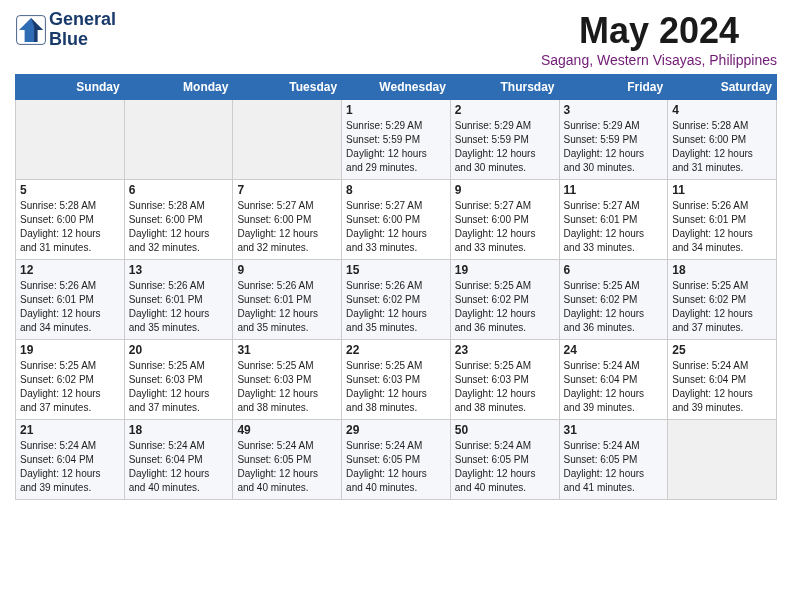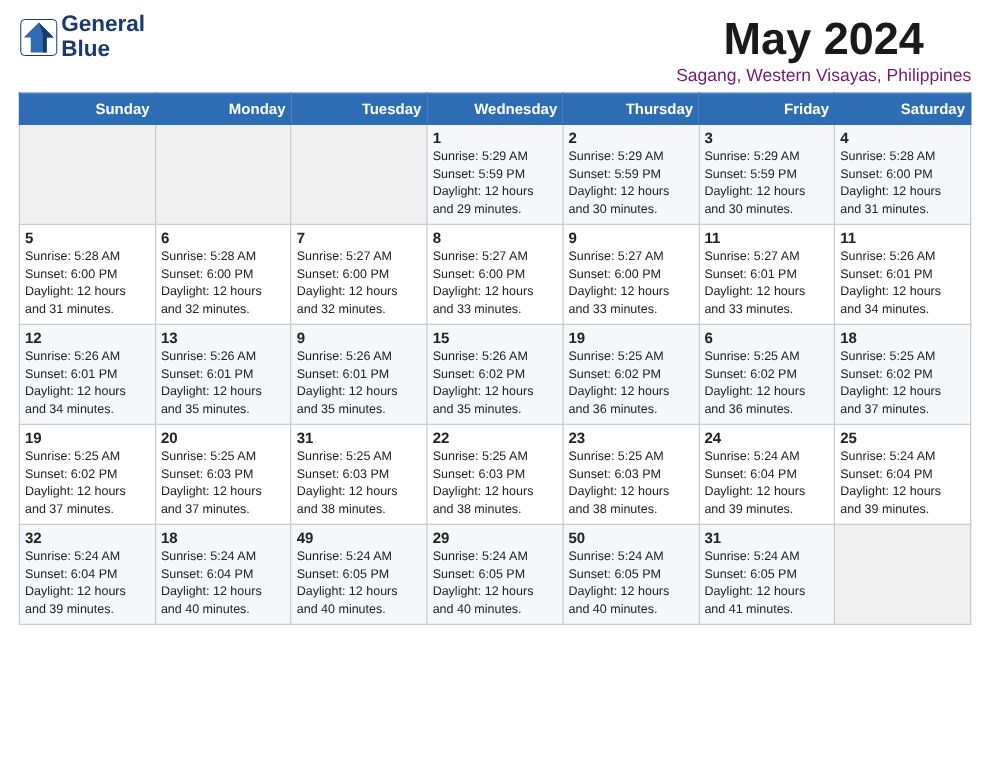--- a/index.html
+++ b/index.html
@@ -222,21 +222,21 @@
           <div class="day-number">24</div>
           <div class="day-info">Sunrise: 5:24 AM<br>Sunset: 6:04 PM<br>Daylight: 12 hours<br>and 39 minutes.</div>
         </td>
         <td>
           <div class="day-number">25</div>
           <div class="day-info">Sunrise: 5:24 AM<br>Sunset: 6:04 PM<br>Daylight: 12 hours<br>and 39 minutes.</div>
         </td>
       </tr>
       <tr>
         <td>
-          <div class="day-number">32</div>
+          <div class="day-number">21</div>
           <div class="day-info">Sunrise: 5:24 AM<br>Sunset: 6:04 PM<br>Daylight: 12 hours<br>and 39 minutes.</div>
         </td>
         <td>
           <div class="day-number">18</div>
           <div class="day-info">Sunrise: 5:24 AM<br>Sunset: 6:04 PM<br>Daylight: 12 hours<br>and 40 minutes.</div>
         </td>
         <td>
           <div class="day-number">49</div>
           <div class="day-info">Sunrise: 5:24 AM<br>Sunset: 6:05 PM<br>Daylight: 12 hours<br>and 40 minutes.</div>
         </td>

